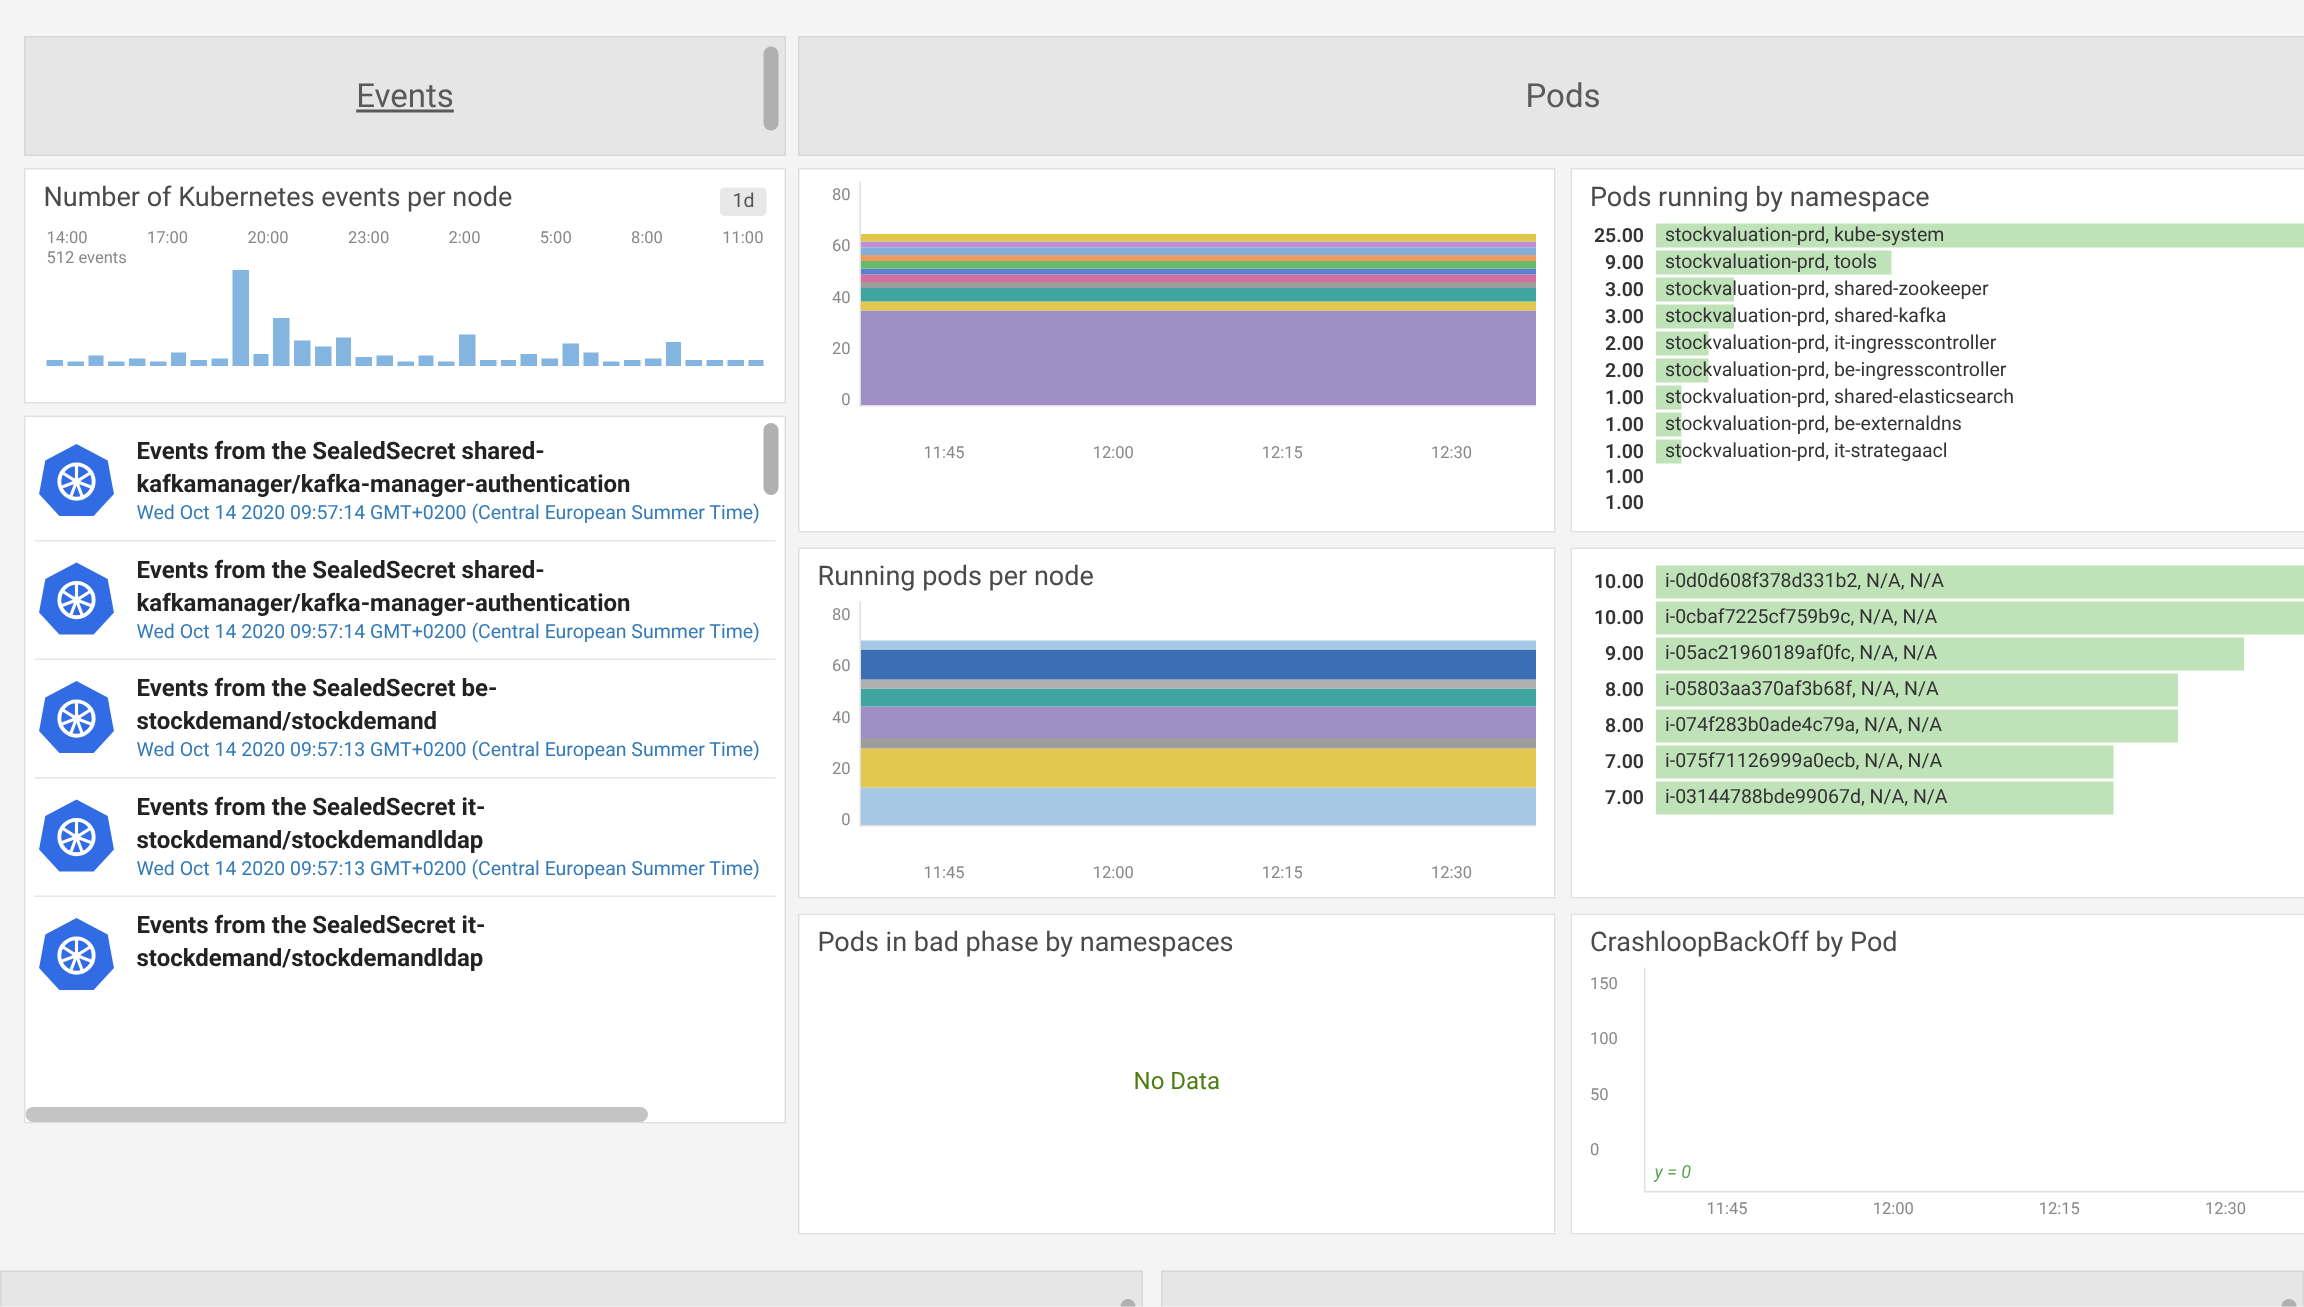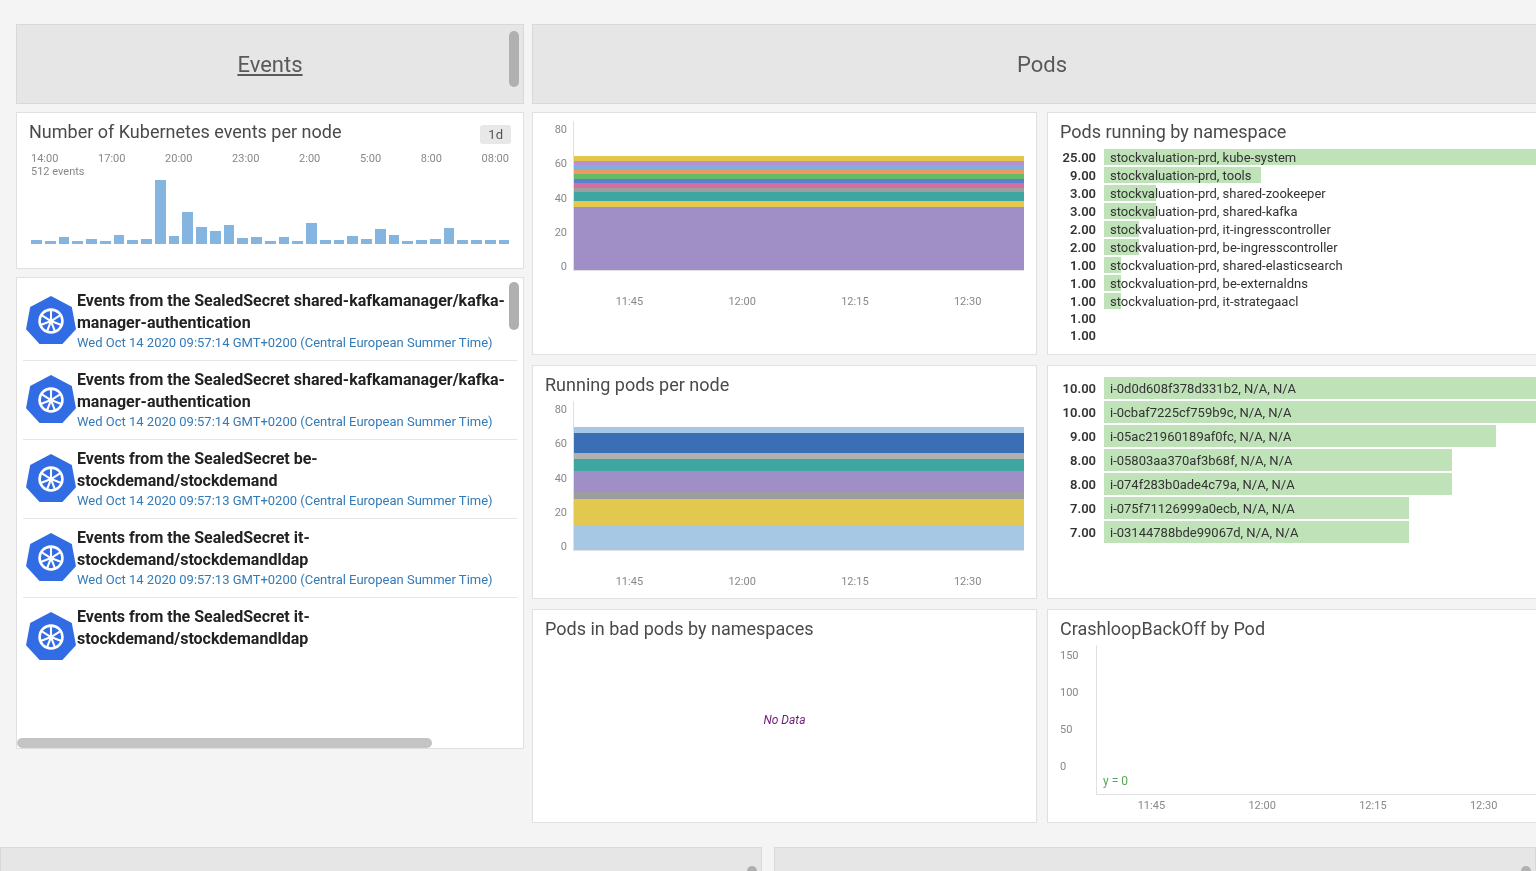--- a/index.html
+++ b/index.html
@@ -104,20 +104,21 @@
   display: flex;
   flex-direction: column;
   background: #fff;
   position: relative;
   height: 472px;
   overflow: hidden;
 }
 .event-list .scroll-thumb { height: 48px; top: 4px; }
 .event-item {
   display: flex;
+  gap: 14px;
   padding: 6px 8px 6px 2px;
 }
 .event-divider { border-top: 1px solid #e6e6e6; margin: 2px 0; }
 .k8s-icon {
   width: 52px;
   height: 52px;
   flex-shrink: 0;
   margin-top: 4px;
 }
 .event-item .title {
@@ -214,23 +215,22 @@
   font-size: 13px;
 }
 .ready-list .val-row { height: 24px; }
 .ready-list .val-row .bar-wrap { height: 22px; }
 
 .no-data {
   height: 150px;
   display: flex;
   align-items: center;
   justify-content: center;
-  color: #701a75;
-  font-size: 12px;
-  font-style: italic;
+  color: #4d7c0f;
+  font-size: 16px;
 }
 
 .line-chart {
   height: 150px;
   display: flex;
 }
 .y-axis-crash {
   display: flex;
   flex-direction: column;
   justify-content: space-between;
@@ -244,20 +244,21 @@
   position: relative;
   border-left: 1px solid #e0e0e0;
   border-bottom: 1px solid #e0e0e0;
 }
 .y0-label {
   position: absolute;
   left: 6px;
   bottom: 6px;
   color: #5aa457;
   font-size: 12px;
+  font-style: italic;
 }
 
 .bottom-headers {
   display: grid;
   grid-template-columns: 1fr 1fr;
   gap: 12px;
   margin-top: 8px;
 }
 .bot-section {
   background: #e6e6e6;
@@ -293,21 +294,21 @@
       </div>
       <div class="mini-chart">
         <div class="mini-x-labels" id="mini-x">
             <span>14:00</span>
             <span>17:00</span>
             <span>20:00</span>
             <span>23:00</span>
             <span>2:00</span>
             <span>5:00</span>
             <span>8:00</span>
-            <span>08:00</span>
+            <span>11:00</span>
           </div>
         <div class="mini-sub">512 events</div>
         <div class="mini-bars" id="mini-bars">
             <div class="bar" style="height: 4px;"></div>
             <div class="bar" style="height: 2.66667px;"></div>
             <div class="bar" style="height: 6.66667px;"></div>
             <div class="bar" style="height: 2.66667px;"></div>
             <div class="bar" style="height: 5.33333px;"></div>
             <div class="bar" style="height: 3.33333px;"></div>
             <div class="bar" style="height: 9.33333px;"></div>
@@ -641,21 +642,21 @@
               <div class="val">7.00</div>
       <div class="bar-wrap">
         <div class="bar-fill big" style="width:70%"></div>
         <div class="label">i-03144788bde99067d, N/A, N/A</div>
       </div>
             </div>
           </div>
       </div>
 
       <div class="panel">
-        <div class="panel-title">Pods in bad pods by namespaces</div>
+        <div class="panel-title">Pods in bad phase by namespaces</div>
         <div class="no-data">No Data</div>
       </div>
 
       <div class="panel">
         <div class="panel-title">CrashloopBackOff by Pod</div>
         <div class="line-chart">
           <div class="y-axis-crash" id="yaxis-crash">
               <span>150</span>
               <span>100</span>
               <span>50</span>

